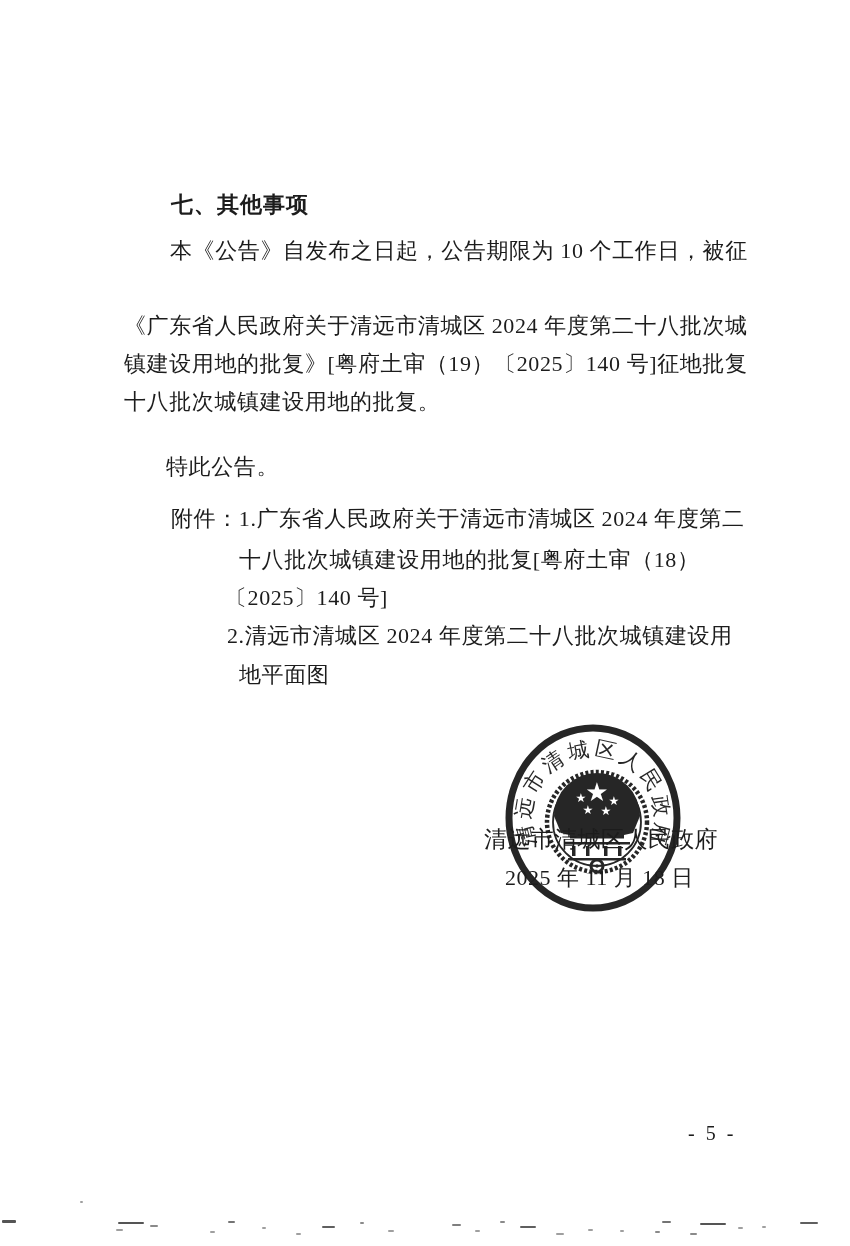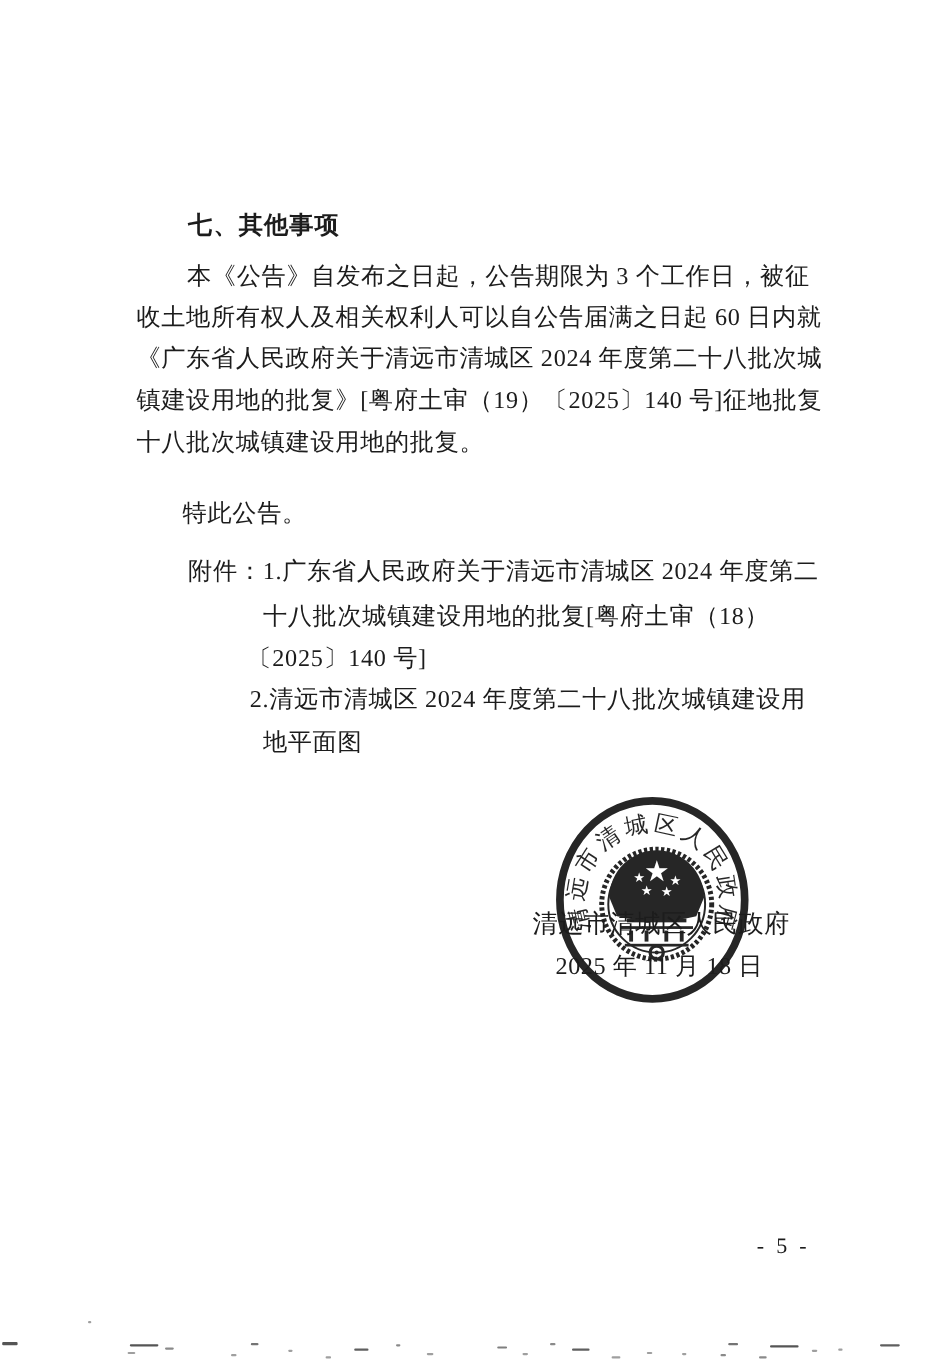--- a/index.html
+++ b/index.html
@@ -34,22 +34,21 @@
     position:absolute;display:block;background:#2a2a2a;border-radius:1px;
   }
 </style>
 </head>
 <body>
 
 <div class="page">
 
   <div class="ln heading" style="left:171px;top:193px;">七、其他事项</div>
 
-  <div class="ln" style="left:170px;top:239px;">本《公告》自发布之日起，公告期限为 3 个工作日，被征</div>
-  <div class="ln" style="left:124px;top:276px;">收土地所有权人及相关权利人可以自公告届满之日起 60 日内就</div>
+  <div class="ln" style="left:170px;top:239px;">本《公告》自发布之日起，公告期限为 10 个工作日，被征</div>
   <div class="ln" style="left:124px;top:314px;">《广东省人民政府关于清远市清城区 2024 年度第二十八批次城</div>
   <div class="ln" style="left:124px;top:352px;">镇建设用地的批复》[粤府土审（19）〔2025〕140 号]征地批复</div>
   <div class="ln" style="left:124px;top:390px;">十八批次城镇建设用地的批复。</div>
   <div class="ln" style="left:166px;top:431px;margin-top:24px;">特此公告。</div>
 
   <div class="ln" style="left:171px;top:507px;">附件：1.广东省人民政府关于清远市清城区 2024 年度第二</div>
   <div class="ln" style="left:239px;top:548px;">十八批次城镇建设用地的批复[粤府土审（18）</div>
   <div class="ln" style="left:225px;top:586px;">〔2025〕140 号]</div>
   <div class="ln" style="left:227px;top:624px;">2.清远市清城区 2024 年度第二十八批次城镇建设用</div>
   <div class="ln" style="left:239px;top:663px;">地平面图</div>

